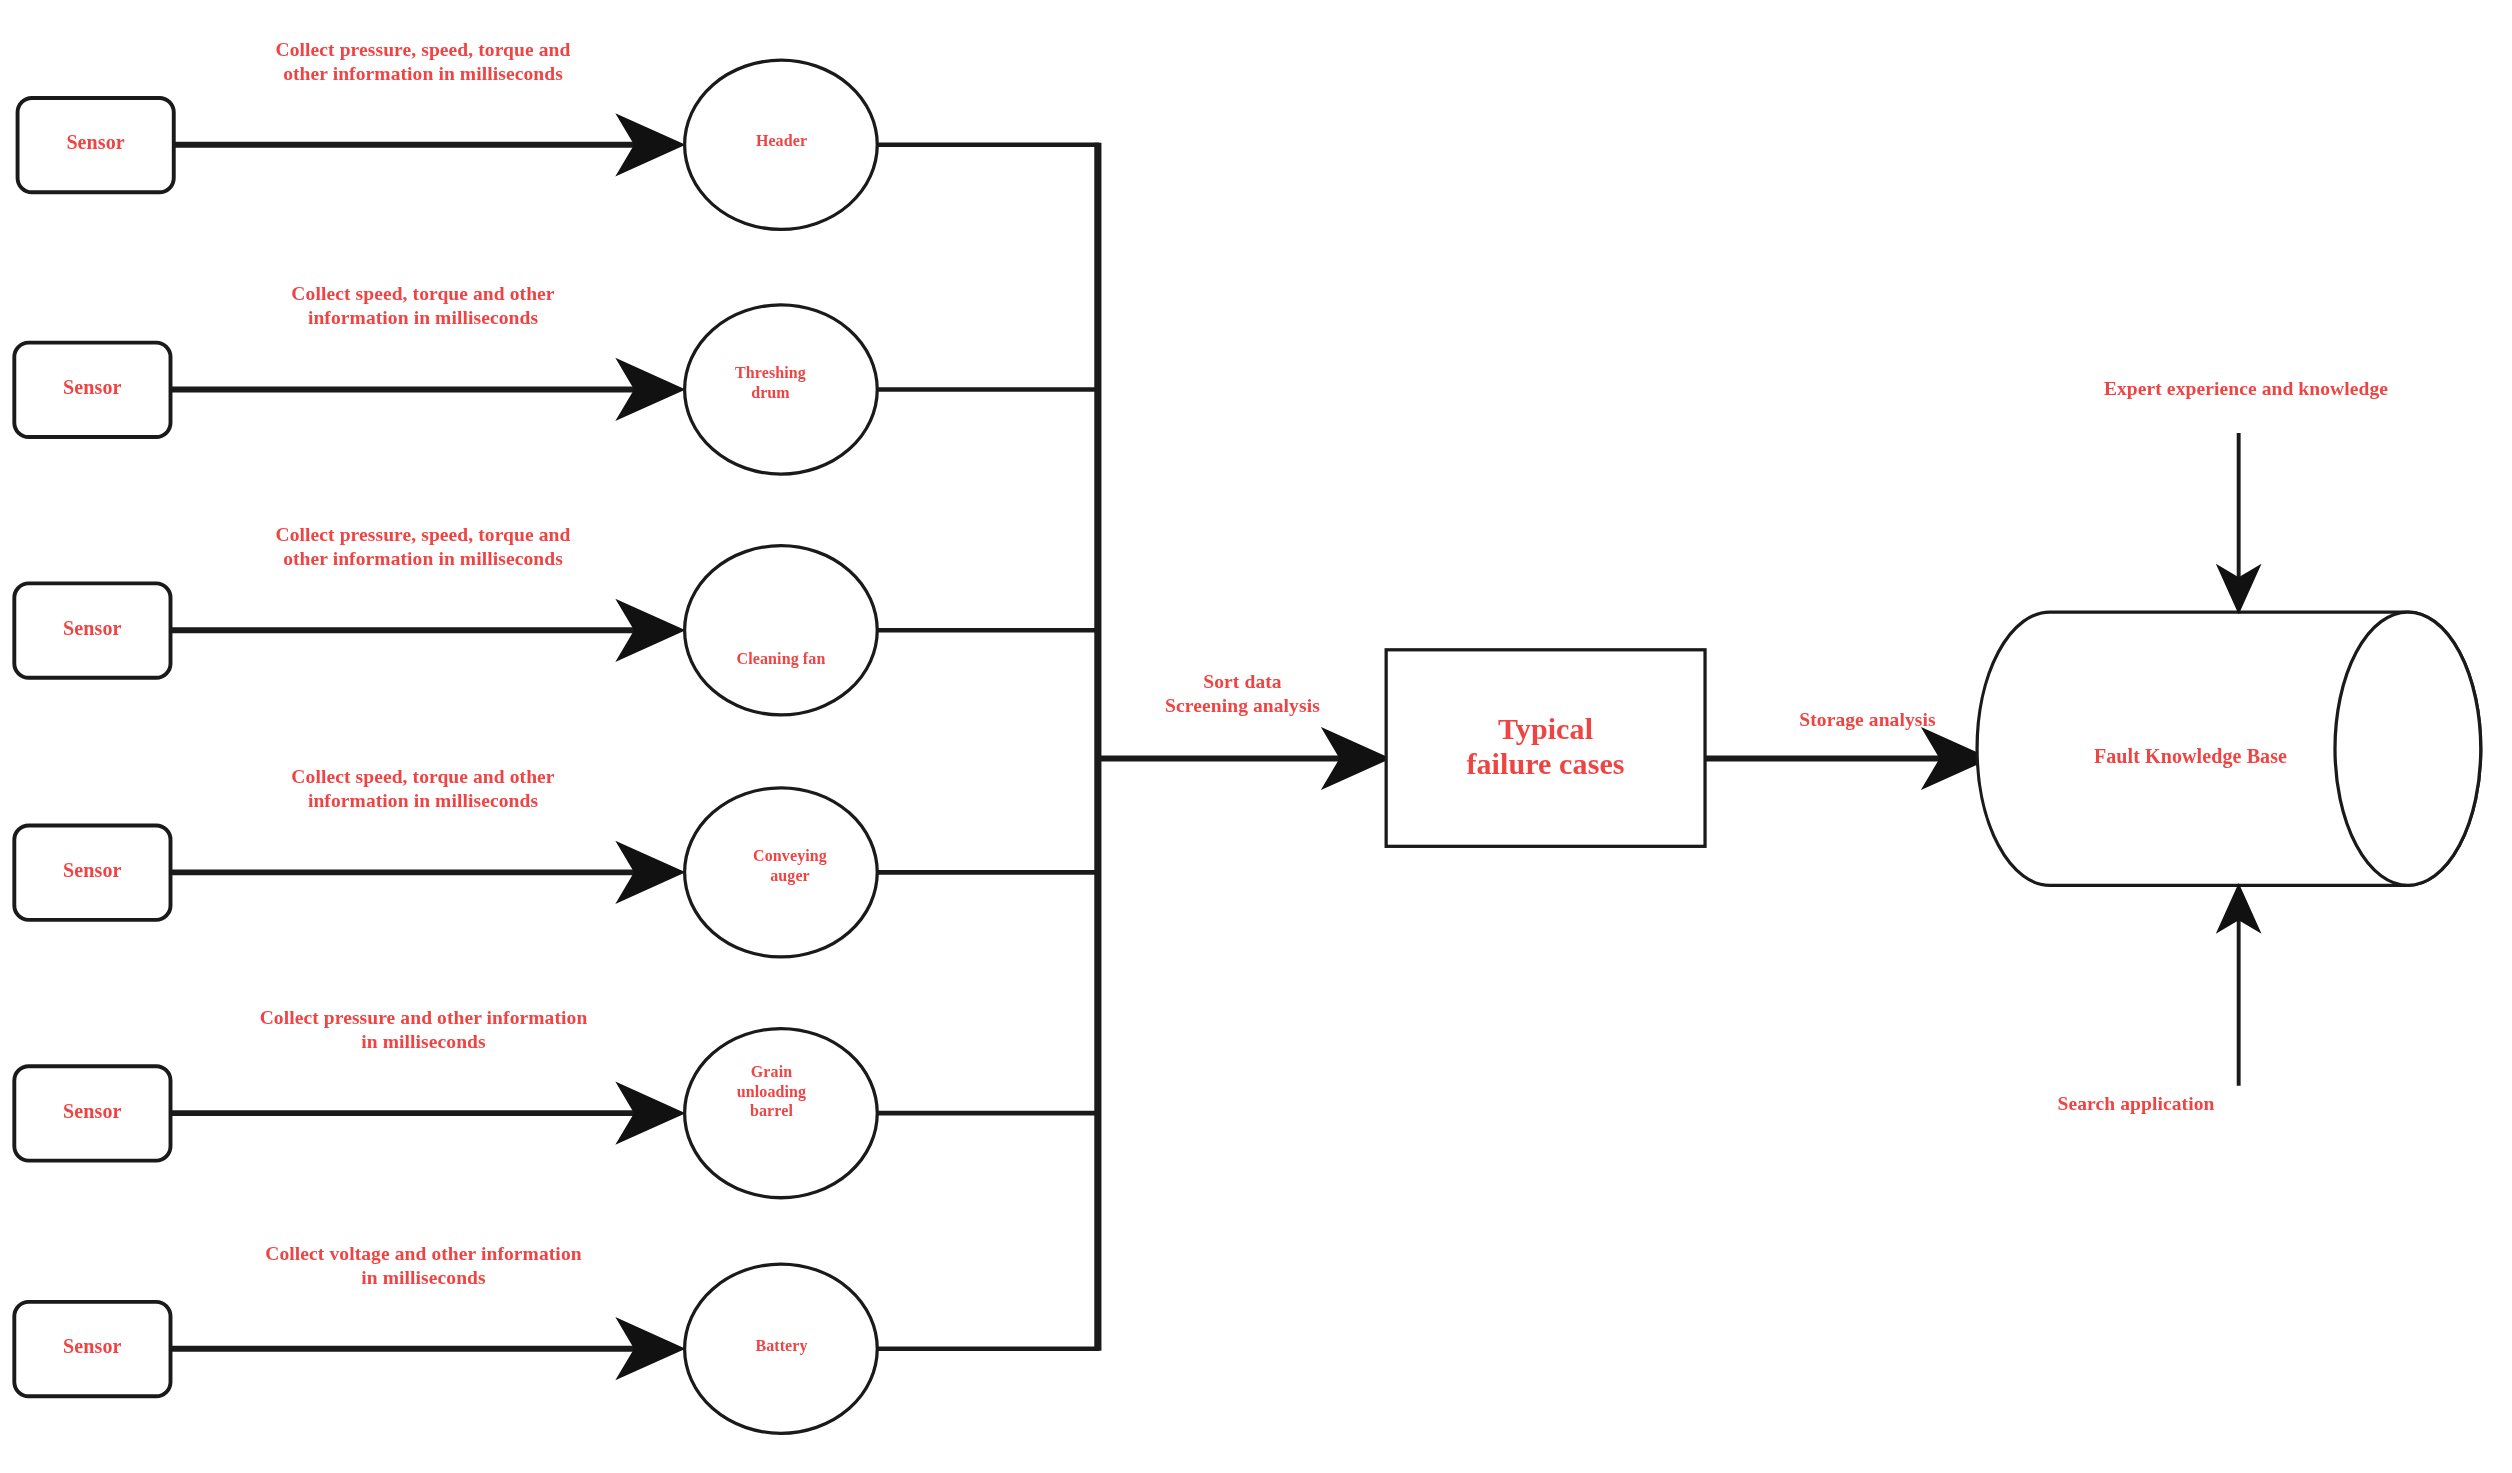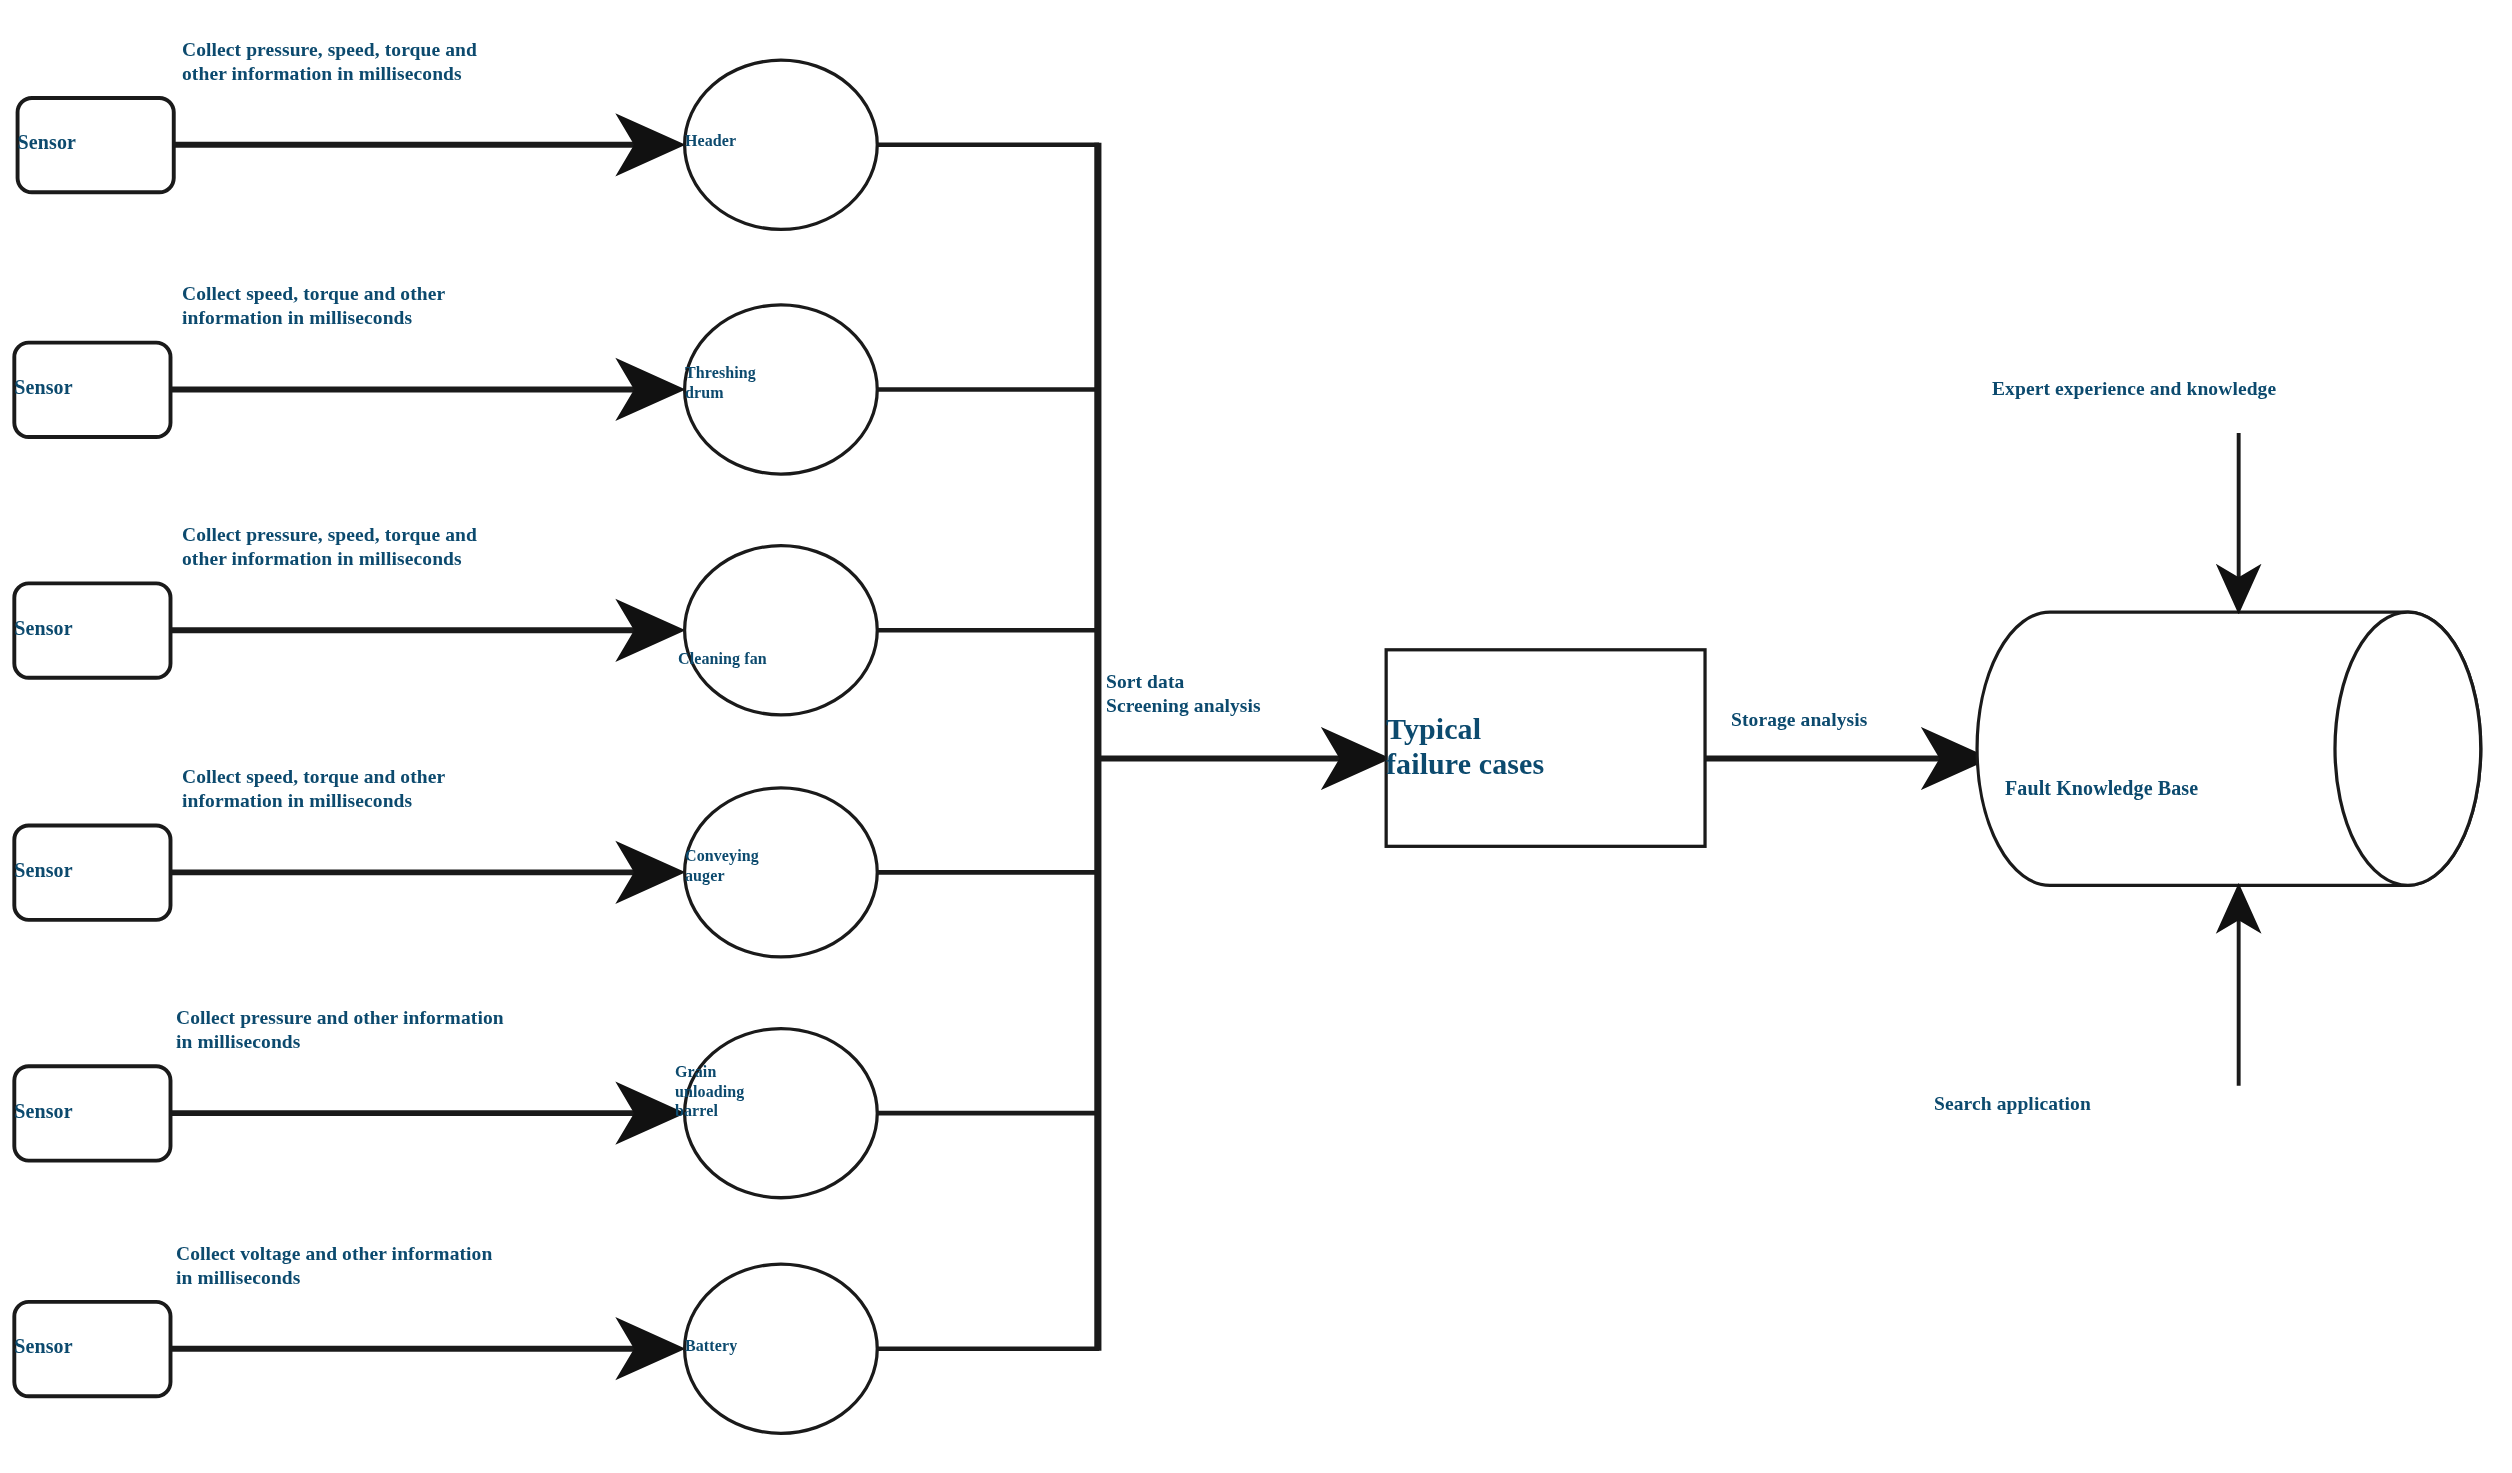--- a/index.html
+++ b/index.html
@@ -1,26 +1,26 @@
 <!DOCTYPE html>
 <html style="font-size:10.4px"><head>
 <meta charset="utf-8">
 <style>
   html,body{margin:0;padding:0;background:#ffffff;}
   body{width:2512px;height:1474px;overflow:hidden;
        font-family:"Liberation Serif","DejaVu Serif",serif;}
   #stage{position:relative;width:2512px;height:1474px;background:#fff;}
   svg#canvas{position:absolute;left:0;top:0;width:2512px;height:1474px;}
-  .lbl{position:absolute;font-weight:bold;color:#0c4a6e;
+  .lbl{position:absolute;font-weight:bold;color:#ef4444;text-align:center;
        line-height:1.22;letter-spacing:0.1px;}
   .edge-lbl{font-size:19.5px;}
   .node-lbl{font-size:16px;}
   .sensor-lbl{font-size:20px;}
   .big-lbl{font-size:30px;line-height:1.18;}
-  .kb-lbl{font-size:20px;margin-top:32px;}
+  .kb-lbl{font-size:20px;}
 </style>
 </head>
 <body>
 
 <div id="stage">
 
   <svg id="canvas" viewBox="0 0 3860 2264">
     <defs>
       <marker id="arrow" viewBox="0 0 12 12" refX="10.5" refY="6" markerWidth="12" markerHeight="12" orient="auto-start-reverse">
         <path d="M0,0.6 L12,6 L0,11.4 L3.2,6 Z" fill="#111"></path>

